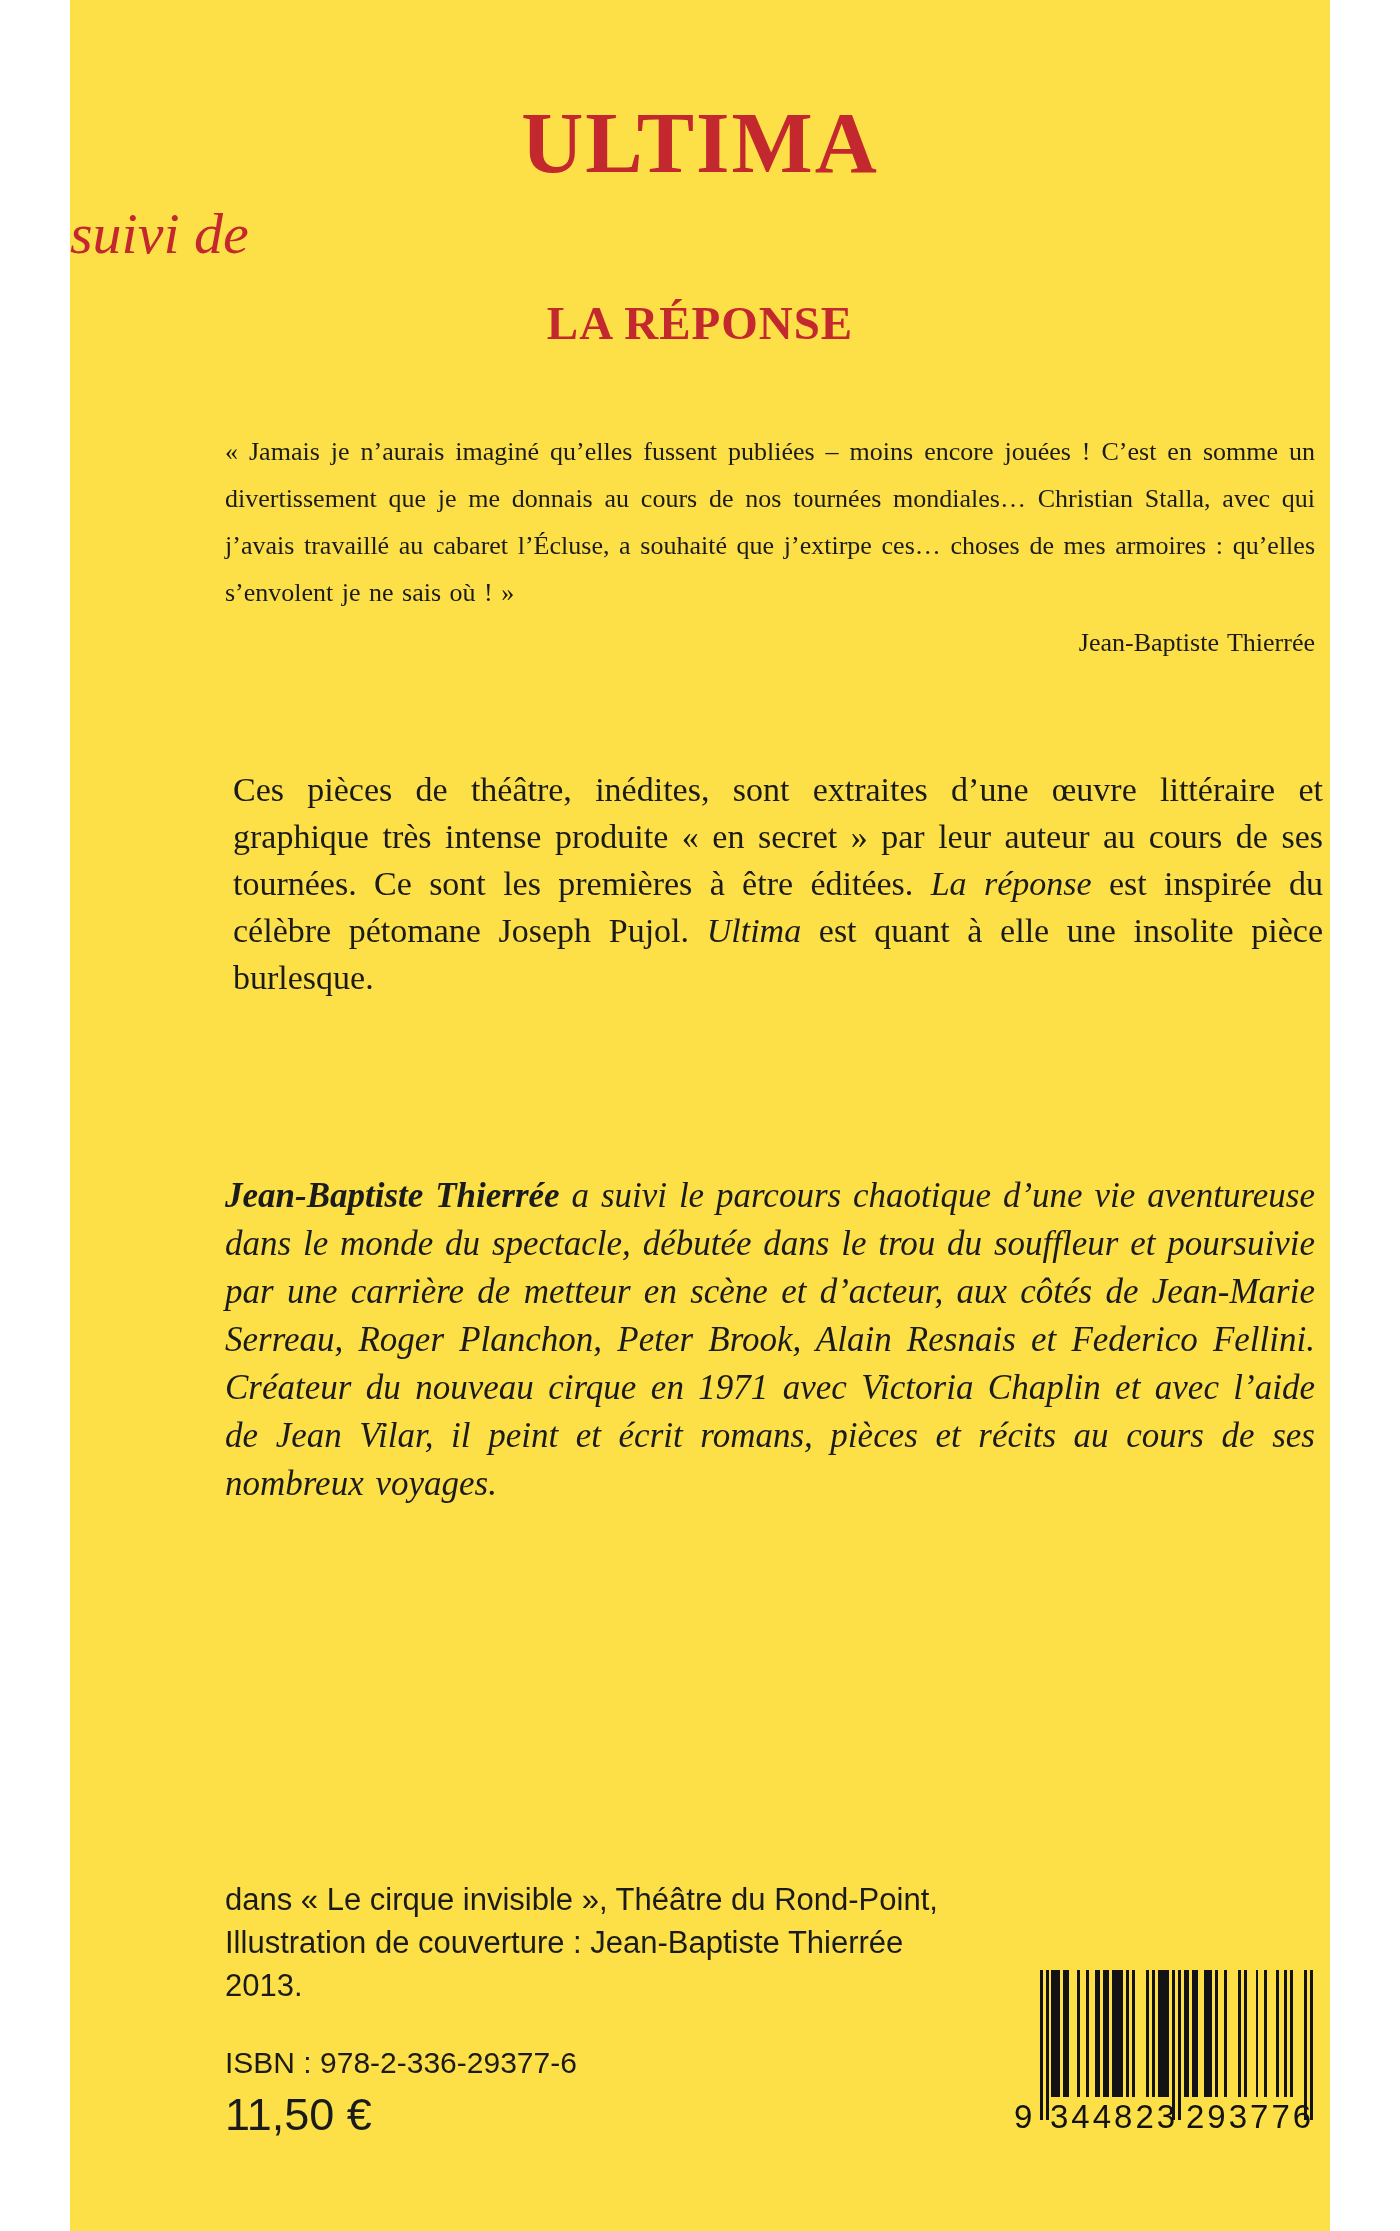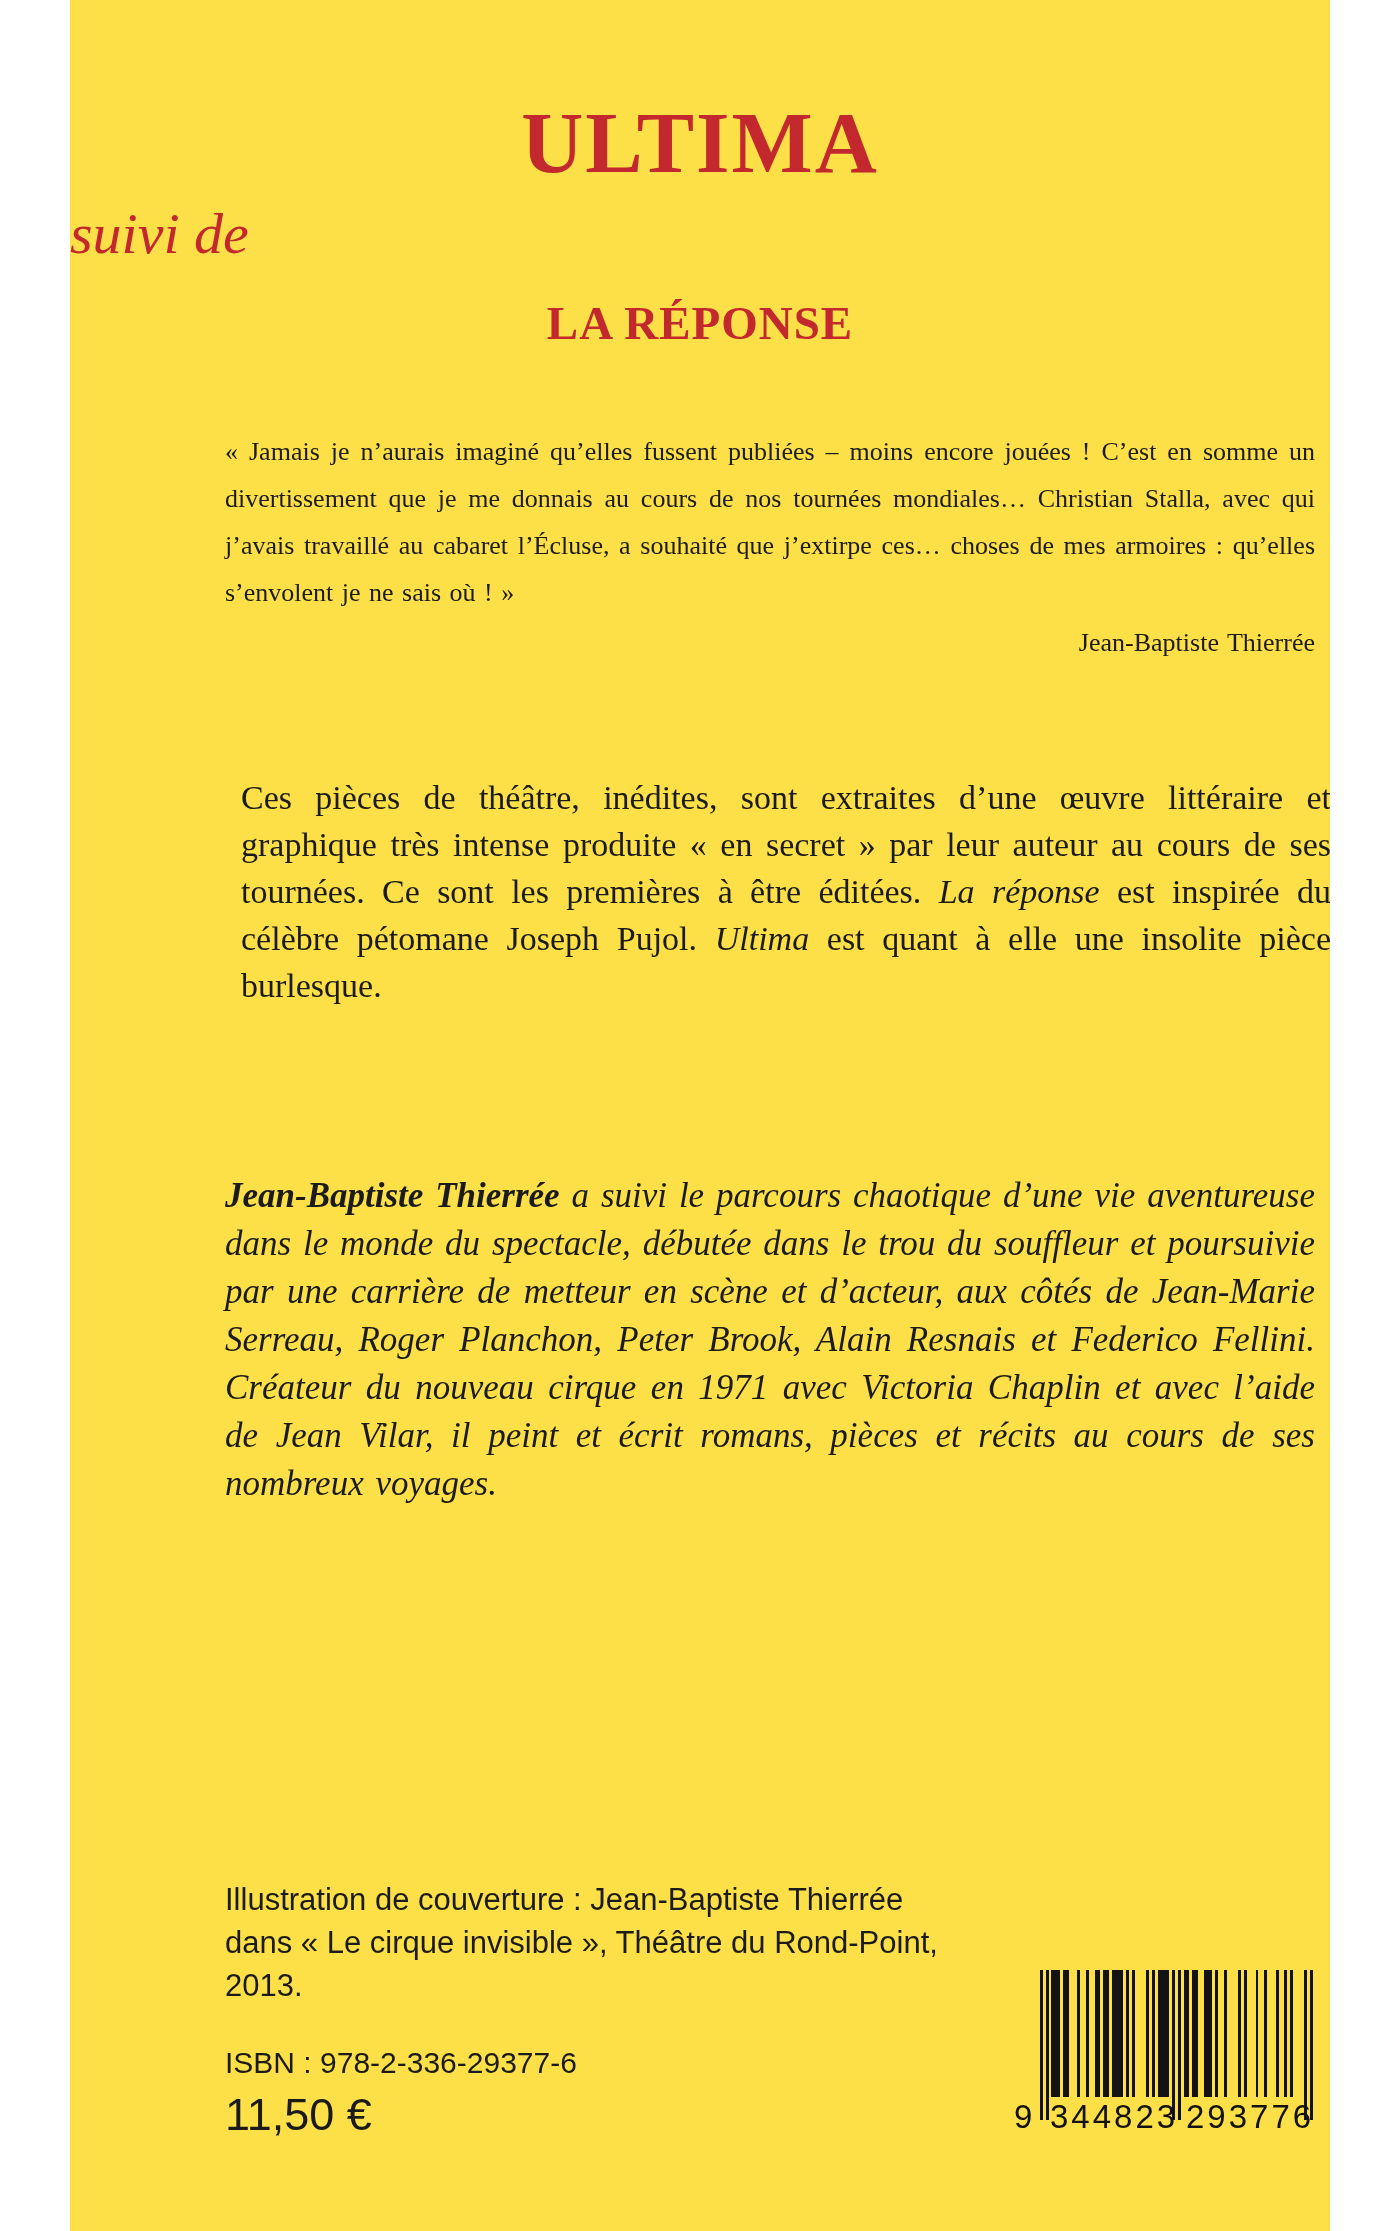--- a/index.html
+++ b/index.html
@@ -40,21 +40,21 @@
     text-align:justify; word-spacing:2px;
   }
   .quote p{margin:0;}
   .attribution{
     text-align:right; margin-top:3px;
   }
   .description{
     position:absolute; top:758px; left:155px; width:1090px;
     font-size:34px; line-height:47px;
     text-align:justify; word-spacing:2px;
-    margin:16px;
+    margin:8px;
   }
   .bio{
     position:absolute; top:1172px; left:155px; width:1090px;
     font-size:35px; line-height:48px;
     font-style:italic;
     text-align:justify; word-spacing:3px;
     margin:0;
   }
   .bio .author{font-weight:700;}
   
@@ -103,22 +103,22 @@
   <div class="quote">
     <p>« Jamais je n’aurais imaginé qu’elles fussent publiées – moins encore jouées ! C’est en somme un divertissement que je me donnais au cours de nos tournées mondiales… Christian Stalla, avec qui j’avais travaillé au cabaret l’Écluse, a souhaité que j’extirpe ces… choses de mes armoires : qu’elles s’envolent je ne sais où ! »</p>
     <div class="attribution">Jean-Baptiste Thierrée</div>
   </div>
 
   <p class="description"><span>Ces pièces de théâtre, inédites, sont extraites d’une œuvre littéraire et graphique très intense produite « en secret » par leur auteur au cours de ses tournées. Ce sont les premières à être éditées. </span><i>La réponse</i><span> est inspirée du célèbre pétomane Joseph Pujol. </span><i>Ultima</i><span> est quant à elle une insolite pièce burlesque.</span></p>
 
   <p class="bio"><b class="author">Jean-Baptiste Thierrée</b><span> a suivi le parcours chaotique d’une vie aventureuse dans le monde du spectacle, débutée dans le trou du souffleur et poursuivie par une carrière de metteur en scène et d’acteur, aux côtés de Jean-Marie Serreau, Roger Planchon, Peter Brook, Alain Resnais et Federico Fellini. Créateur du nouveau cirque en 1971 avec Victoria Chaplin et avec l’aide de Jean Vilar, il peint et écrit romans, pièces et récits au cours de ses nombreux voyages.</span></p>
 
   <div class="credit">
+    <div>dans « Le cirque invisible », Théâtre du Rond-Point,</div>
     <div>Illustration de couverture : Jean-Baptiste Thierrée</div>
-    <div>dans « Le cirque invisible », Théâtre du Rond-Point,</div>
     <div>2013.</div>
   </div>
 
   <div class="isbn">ISBN : 978-2-336-29377-6</div>
   <div class="price">11,50 €</div>
 
   <div class="barcode">
     <svg viewBox="0 0 95 52" preserveAspectRatio="none" shape-rendering="crispEdges" fill="#131313">
         <rect x="0" y="0" width="1" height="52"></rect>
         <rect x="2" y="0" width="1" height="52"></rect>

